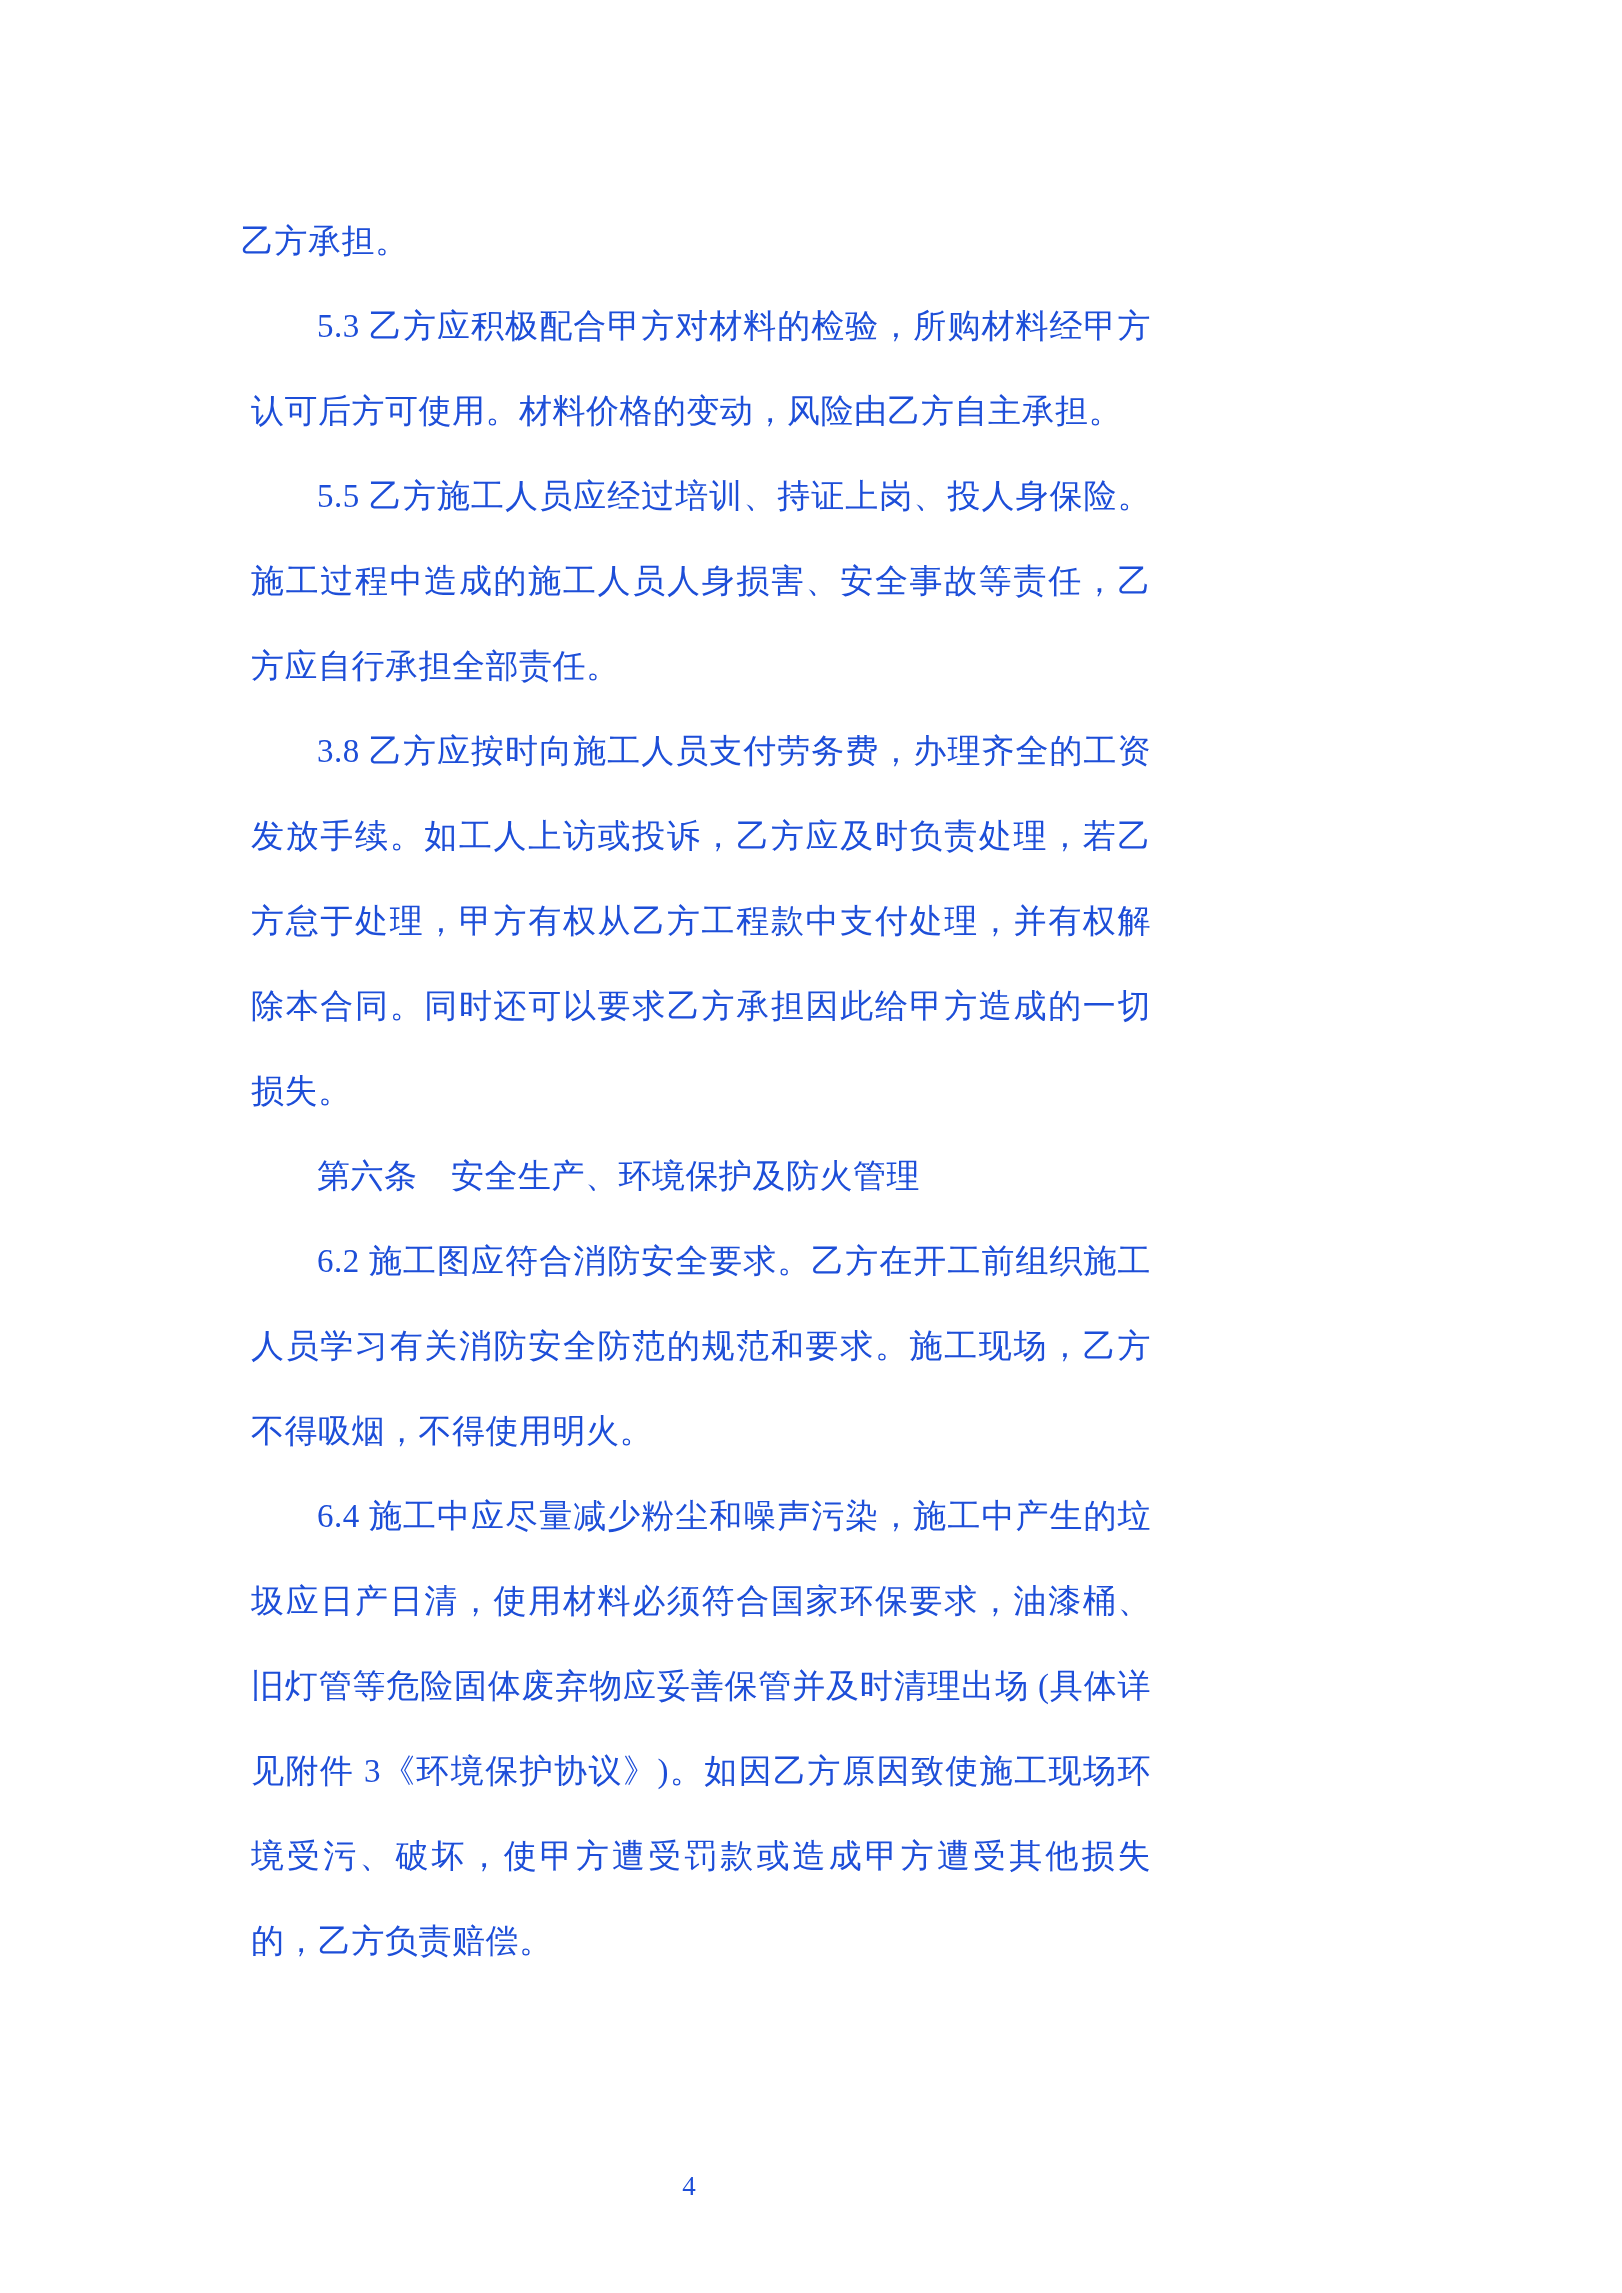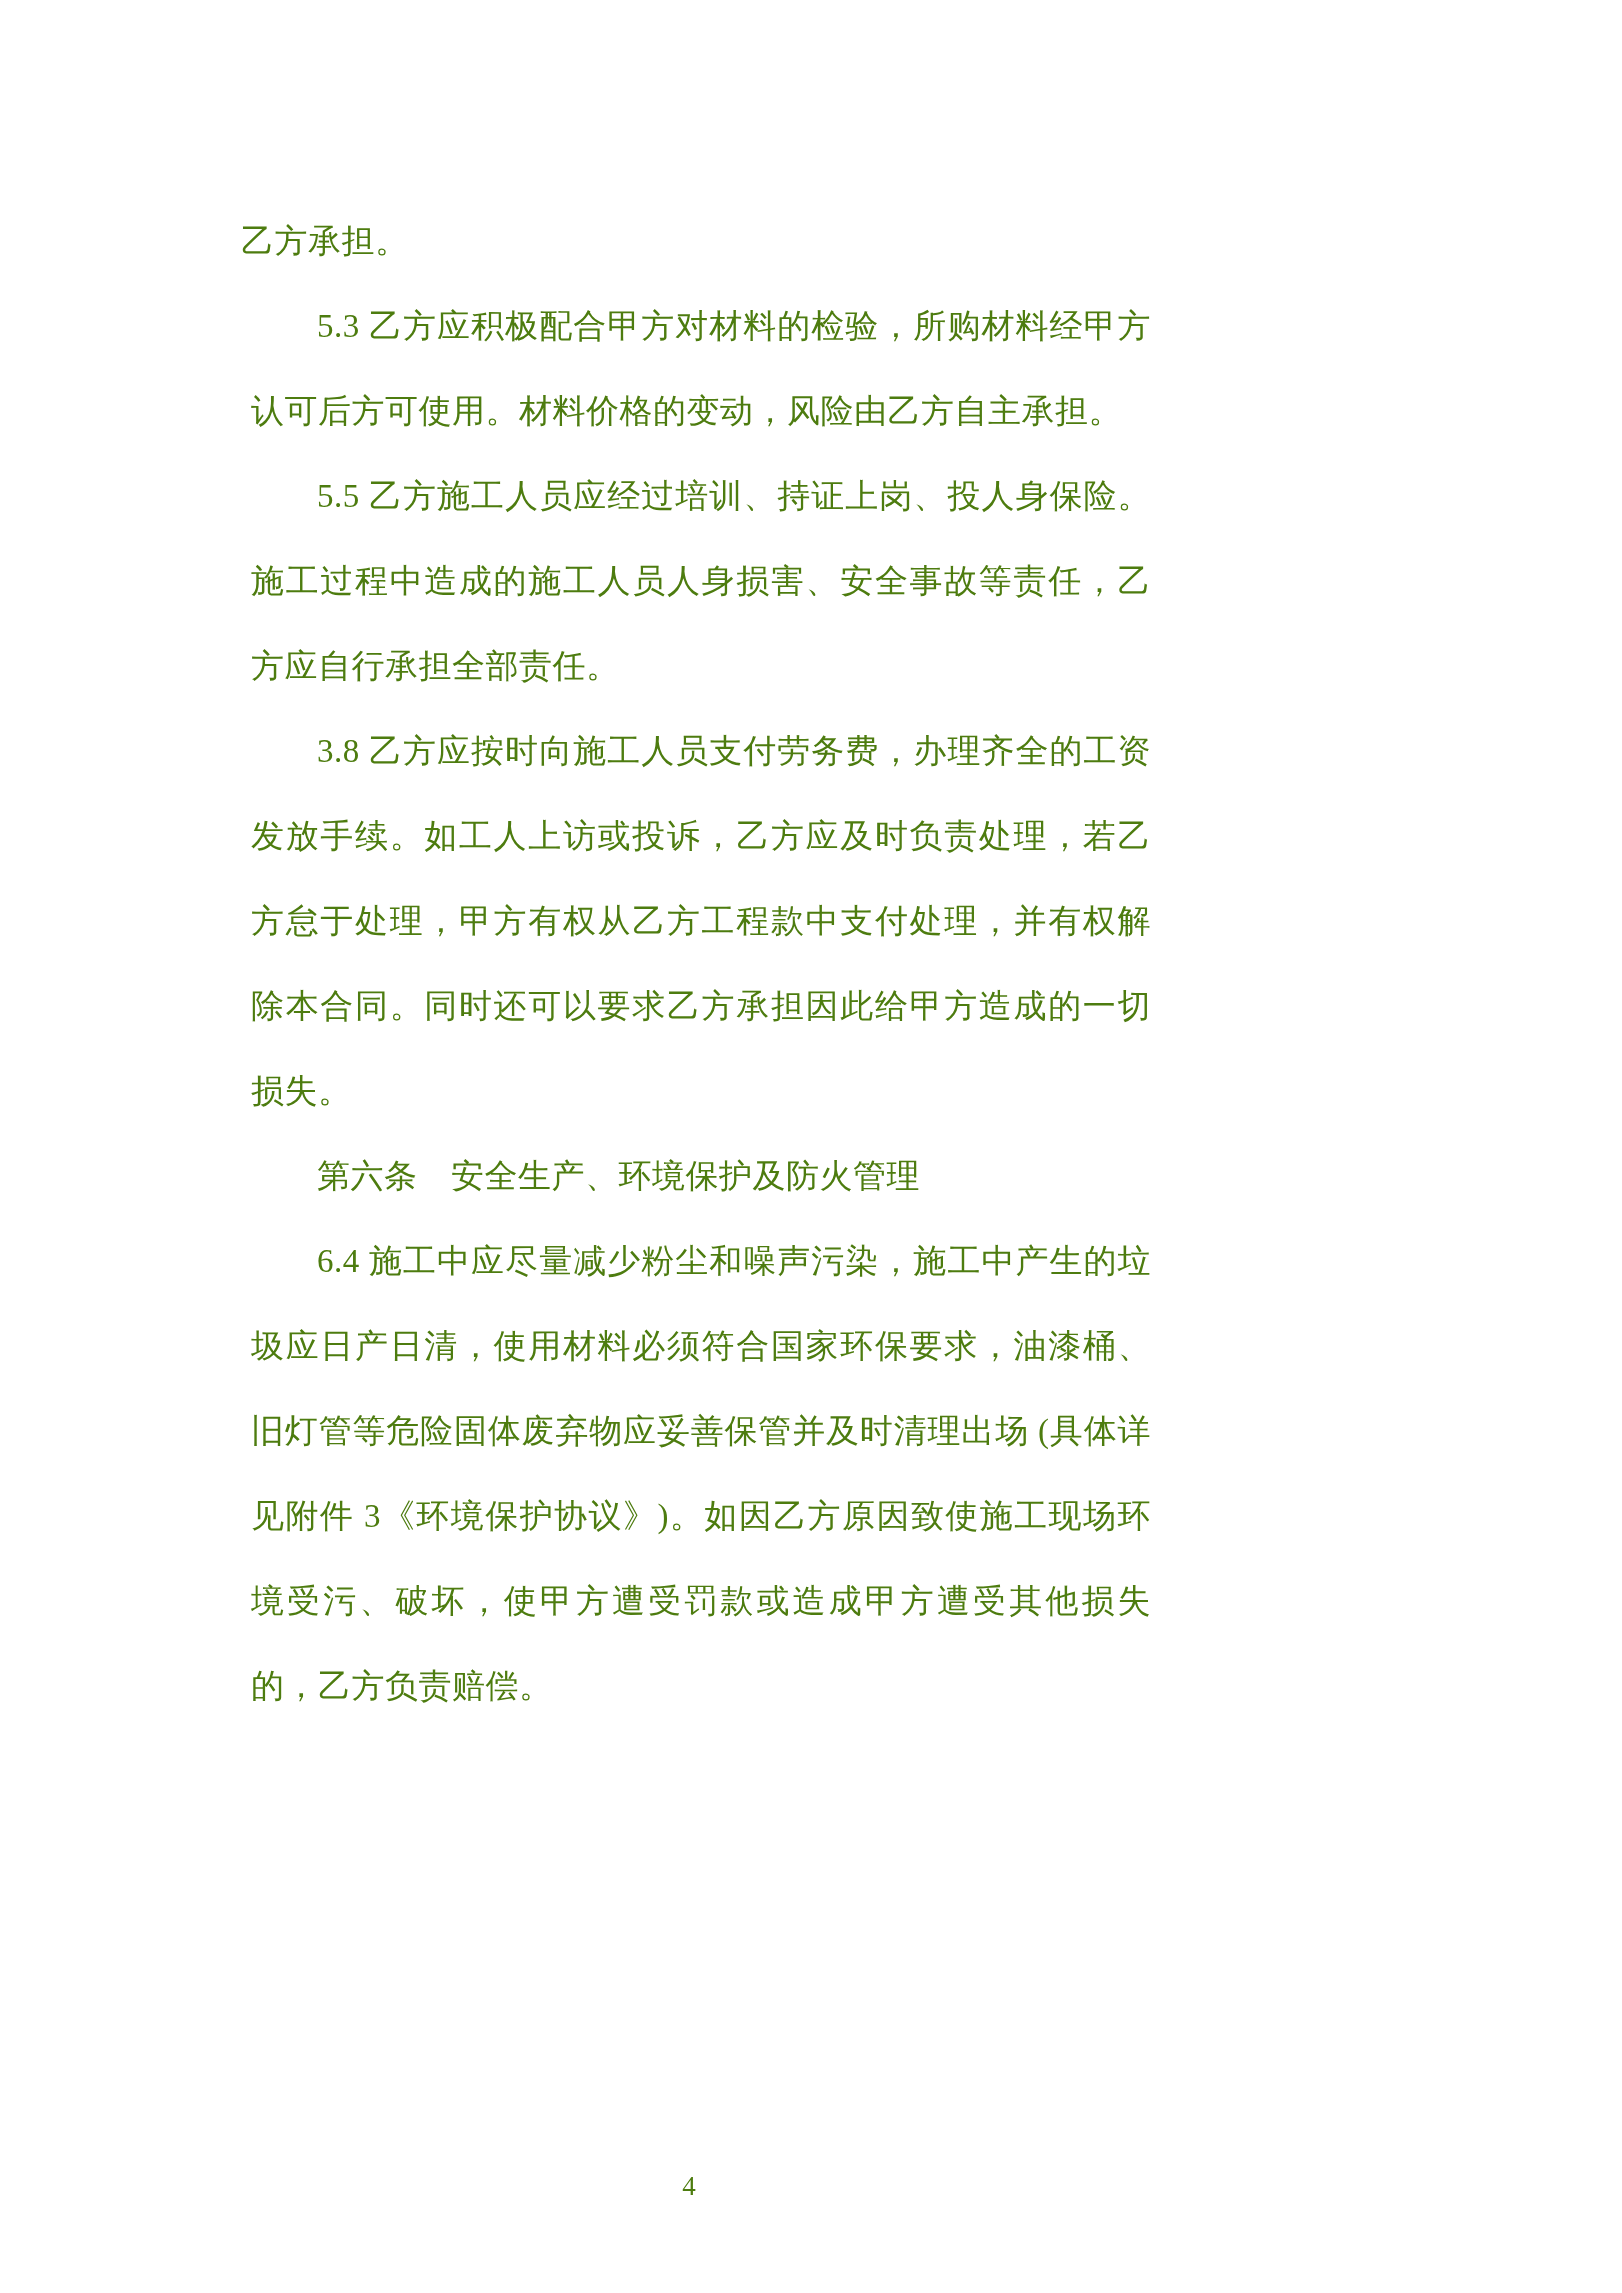--- a/index.html
+++ b/index.html
@@ -7,21 +7,21 @@
     padding: 0;
     background: #ffffff;
   }
   .page {
     position: relative;
     width: 1378px;
     height: 2294px;
     background: #ffffff;
     overflow: hidden;
     font-family: "Liberation Serif", "DejaVu Serif", serif;
-    color: #4d7c0f;
+    color: #1d4ed8;
   }
   .content {
     position: absolute;
     left: 241px;
     right: 227px;
     top: 199px;
   }
   .content p {
     margin: 0;
     padding: 0;
@@ -50,17 +50,18 @@
 </head>
 <body>
 
 <div class="page">
   <div class="content">
     <p>乙方承担。</p>
     <p class="indent">5.3 乙方应积极配合甲方对材料的检验，所购材料经甲方认可后方可使用。材料价格的变动，风险由乙方自主承担。</p>
     <p class="indent">5.5 乙方施工人员应经过培训、持证上岗、投人身保险。施工过程中造成的施工人员人身损害、安全事故等责任，乙方应自行承担全部责任。</p>
     <p class="indent">3.8 乙方应按时向施工人员支付劳务费，办理齐全的工资发放手续。如工人上访或投诉，乙方应及时负责处理，若乙方怠于处理，甲方有权从乙方工程款中支付处理，并有权解除本合同。同时还可以要求乙方承担因此给甲方造成的一切损失。</p>
     <p class="indent heading">第六条　安全生产、环境保护及防火管理</p>
+    <p class="indent">6.2 施工图应符合消防安全要求。乙方在开工前组织施工人员学习有关消防安全防范的规范和要求。施工现场，乙方不得吸烟，不得使用明火。</p>
     <p class="indent">6.4 施工中应尽量减少粉尘和噪声污染，施工中产生的垃圾应日产日清，使用材料必须符合国家环保要求，油漆桶、旧灯管等危险固体废弃物应妥善保管并及时清理出场 (具体详见附件 3《环境保护协议》)。如因乙方原因致使施工现场环境受污、破坏，使甲方遭受罚款或造成甲方遭受其他损失的，乙方负责赔偿。</p>
   </div>
   <div class="page-number">4</div>
 </div>
 
 
 </body></html>

